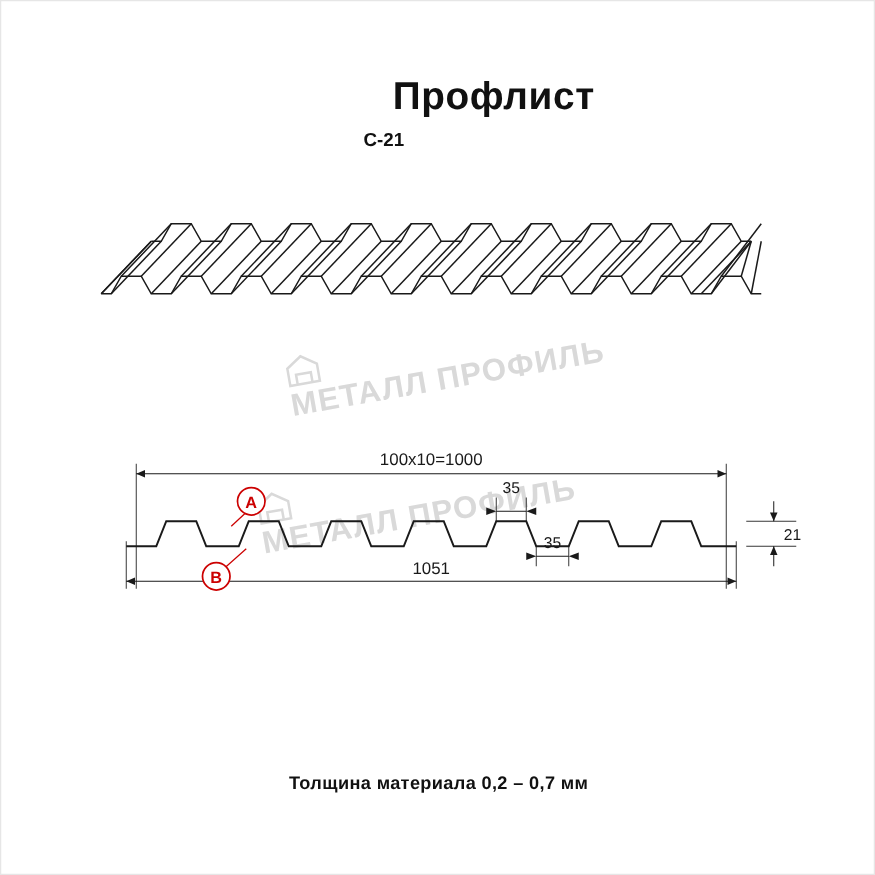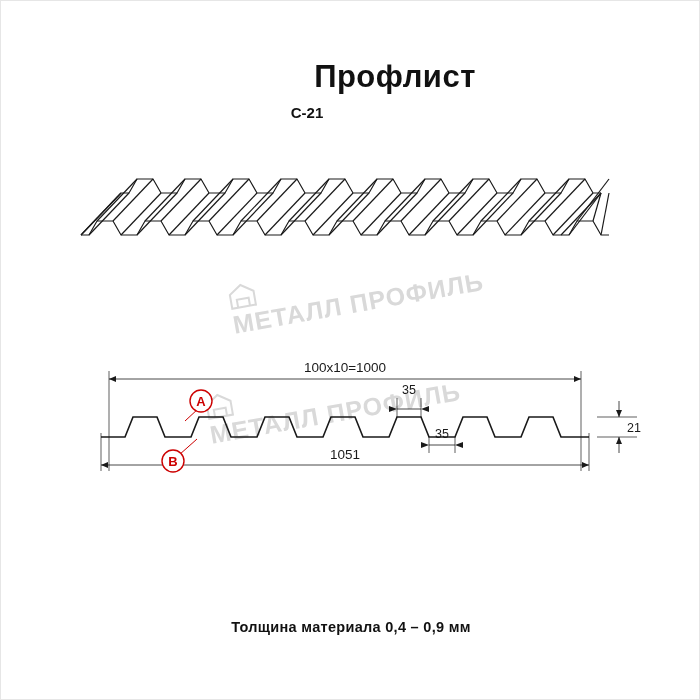--- a/index.html
+++ b/index.html
@@ -224,15 +224,15 @@
       </g>
 
       <text x="264" y="19" text-anchor="middle" font-size="13.5" fill="#1a1a1a">100х10=1000</text>
       <text x="264" y="106" text-anchor="middle" font-size="13.5" fill="#1a1a1a">1051</text>
       <text x="328" y="41" text-anchor="middle" font-size="12.5" fill="#1a1a1a">35</text>
       <text x="361" y="85" text-anchor="middle" font-size="12.5" fill="#1a1a1a">35</text>
       <text x="546" y="79" text-anchor="start" font-size="12.5" fill="#1a1a1a">21</text>
     </svg>
   </div>
 
-  <div class="footer">Толщина материала 0,4 – 0,9 мм</div>
+  <div class="footer">Толщина материала 0,2 – 0,7 мм</div>
 
 </div>
 
 </body></html>

